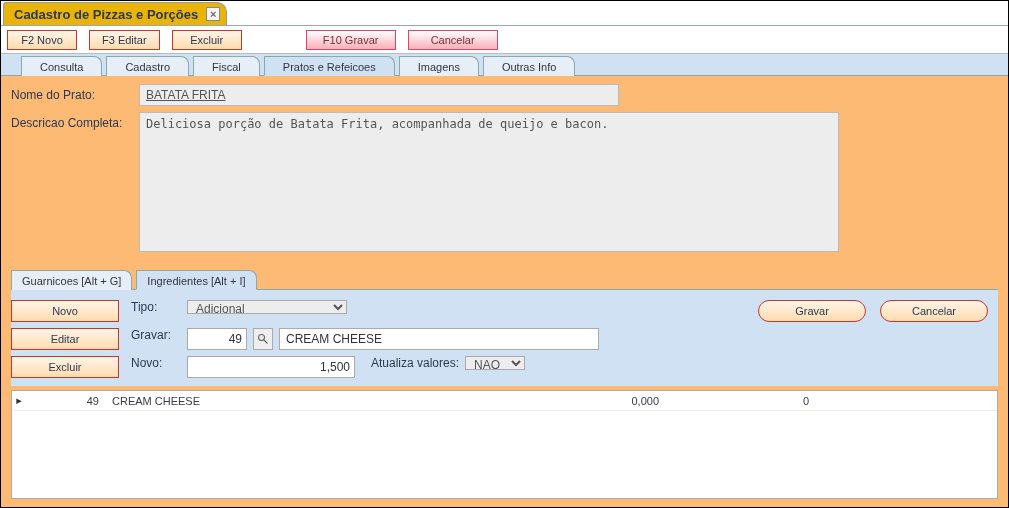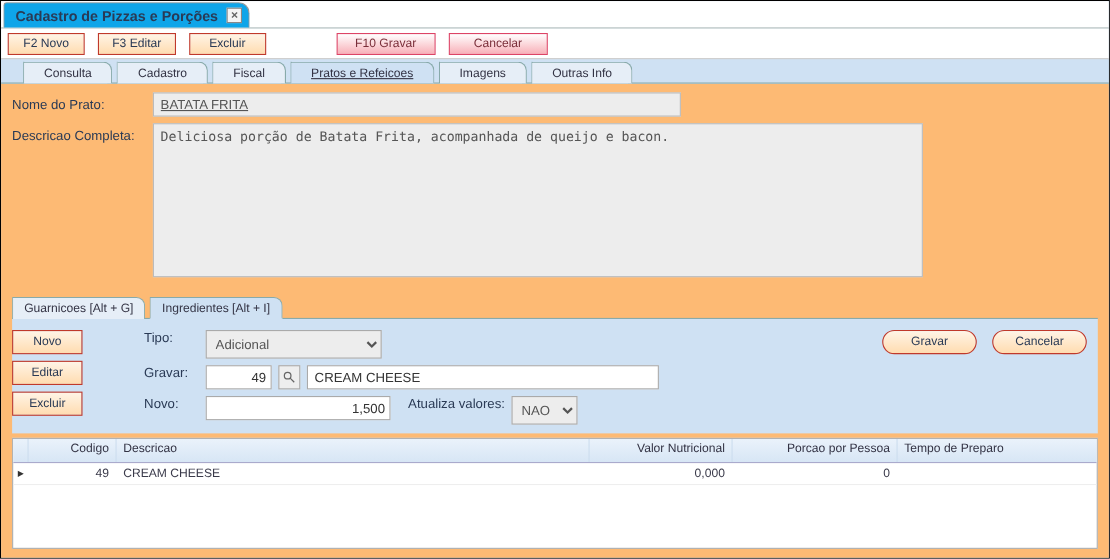--- a/index.html
+++ b/index.html
@@ -1,55 +1,55 @@
 <!DOCTYPE html>
 <html><head>
 <meta charset="utf-8">
 <style>
   * { box-sizing: border-box; margin: 0; padding: 0; }
   html, body { width: 1009px; height: 508px; font-family: Arial, sans-serif; font-size: 12px; color: #3a3a4a; }
   .window { width: 1009px; height: 508px; border: 1px solid #000; background: #cfe1f3; display: flex; flex-direction: column; }
   
   
   .window-tab-bar { background: #fff; border-bottom: 1px solid #9aa; height: 25px; display: flex; align-items: flex-end; }
-  .window-tab { position: relative; height: 23px; line-height: 23px; padding: 0 28px 0 10px; font-weight: bold; color: #2a3a55; background: #0ea5e9; border: 1px solid #999; border-bottom: none; border-top-left-radius: 3px; border-top-right-radius: 10px; margin-left: 2px; font-size: 13px; }
+  .window-tab { position: relative; height: 23px; line-height: 23px; padding: 0 28px 0 10px; font-weight: bold; color: #2a3a55; background: #eab308; border: 1px solid #999; border-bottom: none; border-top-left-radius: 3px; border-top-right-radius: 10px; margin-left: 2px; font-size: 13px; }
   .window-tab .close-x { position: absolute; right: 6px; top: 4px; width: 14px; height: 14px; line-height: 12px; text-align: center; border: 1px solid #888; color: #666; font-size: 11px; background: #f4f4f4; }
   
   
   .toolbar { height: 28px; background: #fff; border-bottom: 1px solid #bbb; display: flex; align-items: center; padding: 0 6px; gap: 12px; }
   .btn { height: 20px; min-width: 70px; padding: 0 12px; border: 1px solid #c0392b; background: linear-gradient(#fff4e6, #ffdcb0); color: #2a3a55; font-size: 11px; cursor: pointer; }
   .btn-pink { border: 1px solid #d46; background: linear-gradient(#fff, #f8b0b8); color: #7a2f3a; min-width: 90px; }
   .btn-peach-lg { min-width: 90px; }
   
   
   .main-tabs { height: 22px; display: flex; align-items: flex-end; padding-left: 20px; border-bottom: 1px solid #8aa; background: #cfe1f3; position: relative; }
   .main-tab { height: 20px; line-height: 20px; padding: 0 18px; border: 1px solid #8aa; border-bottom: none; margin-right: 4px; background: #e6eef7; font-size: 11px; color: #334; border-top-right-radius: 8px; position: relative; top: 1px; }
-  .main-tab.active { background: #cfe1f3; border-bottom: 1px solid #cfe1f3; text-decoration: underline; }
+  .main-tab.active { background: #cfe1f3; border-bottom: 1px solid #cfe1f3; }
   
   
   .content { flex: 1; background: #fdba74; padding: 8px 10px; display: flex; flex-direction: column; overflow: hidden; }
   .form-row { display: flex; align-items: flex-start; margin-bottom: 6px; }
   .form-label { width: 128px; color: #2a3a55; font-size: 12px; padding-top: 4px; }
   input.text-field { height: 22px; border: 1px solid #bbb; background: #ededed; padding: 0 6px; font-size: 12px; color: #555; }
   textarea.text-area { border: 1px solid #bbb; background: #ededed; padding: 4px 6px; font-size: 12px; color: #555; resize: none; }
   
   
   .sub-tabs { height: 22px; display: flex; align-items: flex-end; border-bottom: 1px solid #8aa; margin-top: 10px; position: relative; }
   .sub-tab { height: 20px; line-height: 20px; padding: 0 10px; border: 1px solid #8aa; border-bottom: none; margin-right: 4px; background: #e6eef7; font-size: 11px; color: #334; border-top-right-radius: 8px; position: relative; top: 1px; }
   .sub-tab.active { background: #cfe1f3; border-bottom: 1px solid #cfe1f3; }
   
   
   .sub-content { background: #cfe1f3; padding: 10px 0 8px 0; display: flex; gap: 20px; }
   .sub-col-btns { width: 100px; display: flex; flex-direction: column; gap: 6px; }
-  .sub-btn { height: 22px; border: 1px solid #c0392b; background: linear-gradient(#fff4e6, #ffdcb0); font-size: 11px; cursor: pointer; color: #2a3a55; width: 64px; }
+  .sub-btn { height: 22px; border: 1px solid #c0392b; background: linear-gradient(#fff4e6, #ffdcb0); font-size: 11px; cursor: pointer; color: #2a3a55; width: 108px; }
   .sub-btn.save { min-width: 86px; border-radius: 11px; }
   .sub-col-fields { flex: 1; display: flex; flex-direction: column; gap: 6px; }
   .field-row { display: flex; align-items: flex-start; gap: 6px; }
   .field-row label { width: 50px; font-size: 12px; color: #2a3a55; }
-  select.combo { height: 26px; border: 1px solid #aaa; background: #ededed; font-size: 12px; color: #555; padding: 0 4px; }
+  select.combo { height: 14px; border: 1px solid #aaa; background: #ededed; font-size: 12px; color: #555; padding: 0 4px; }
   input.num-field { height: 22px; border: 1px solid #aaa; background: #fff; text-align: right; padding: 0 4px; font-size: 12px; color: #333; }
   .lookup-btn { width: 20px; height: 22px; border: 1px solid #aaa; background: #eee; font-size: 11px; cursor: pointer; display:flex; align-items:center; justify-content:center; }
   input.prod-name { height: 22px; border: 1px solid #aaa; background: #fff; padding: 0 6px; font-size: 12px; color: #333; }
   .right-btns { margin-left: auto; display: flex; gap: 14px; padding-right: 10px; }
   
   
   .grid { flex: 1; border: 1px solid #aaa; background: #fff; display: flex; flex-direction: column; margin-top: 4px; overflow: auto; }
   .grid-header { display: flex; background: linear-gradient(#eaf2fb, #d7e6f5); border-bottom: 1px solid #aac; height: 22px; }
   .grid-header .gh { padding: 3px 6px; font-size: 11px; color: #334; border-right: 1px solid #cde; }
   .grid-body { flex: 1; }
@@ -143,28 +143,20 @@
           <input class="num-field" style="width: 168px;" value="1,500">
           <span style="margin-left:10px; color:#2a3a55">Atualiza valores:</span>
           <select class="combo" style="width:60px">
             <option>NAO</option>
           </select>
         </div>
       </div>
     </div>
 
     <div class="grid">
-      <div class="grid-header">
-        <div class="gh" style="width:14px"></div>
-        <div class="gh w-codigo">Codigo</div>
-        <div class="gh w-desc">Descricao</div>
-        <div class="gh w-valnut">Valor Nutricional</div>
-        <div class="gh w-porcao">Porcao por Pessoa</div>
-        <div class="gh w-tempo" style="border-right:none">Tempo de Preparo</div>
-      </div>
       <div class="grid-body">
         <div class="grid-row">
           <div class="row-indicator">▸</div>
           <div class="gc w-codigo">49</div>
           <div class="gc w-desc" style="text-align:left">CREAM CHEESE</div>
           <div class="gc w-valnut">0,000</div>
           <div class="gc w-porcao">0</div>
           <div class="gc w-tempo"></div>
         </div>
       </div>

